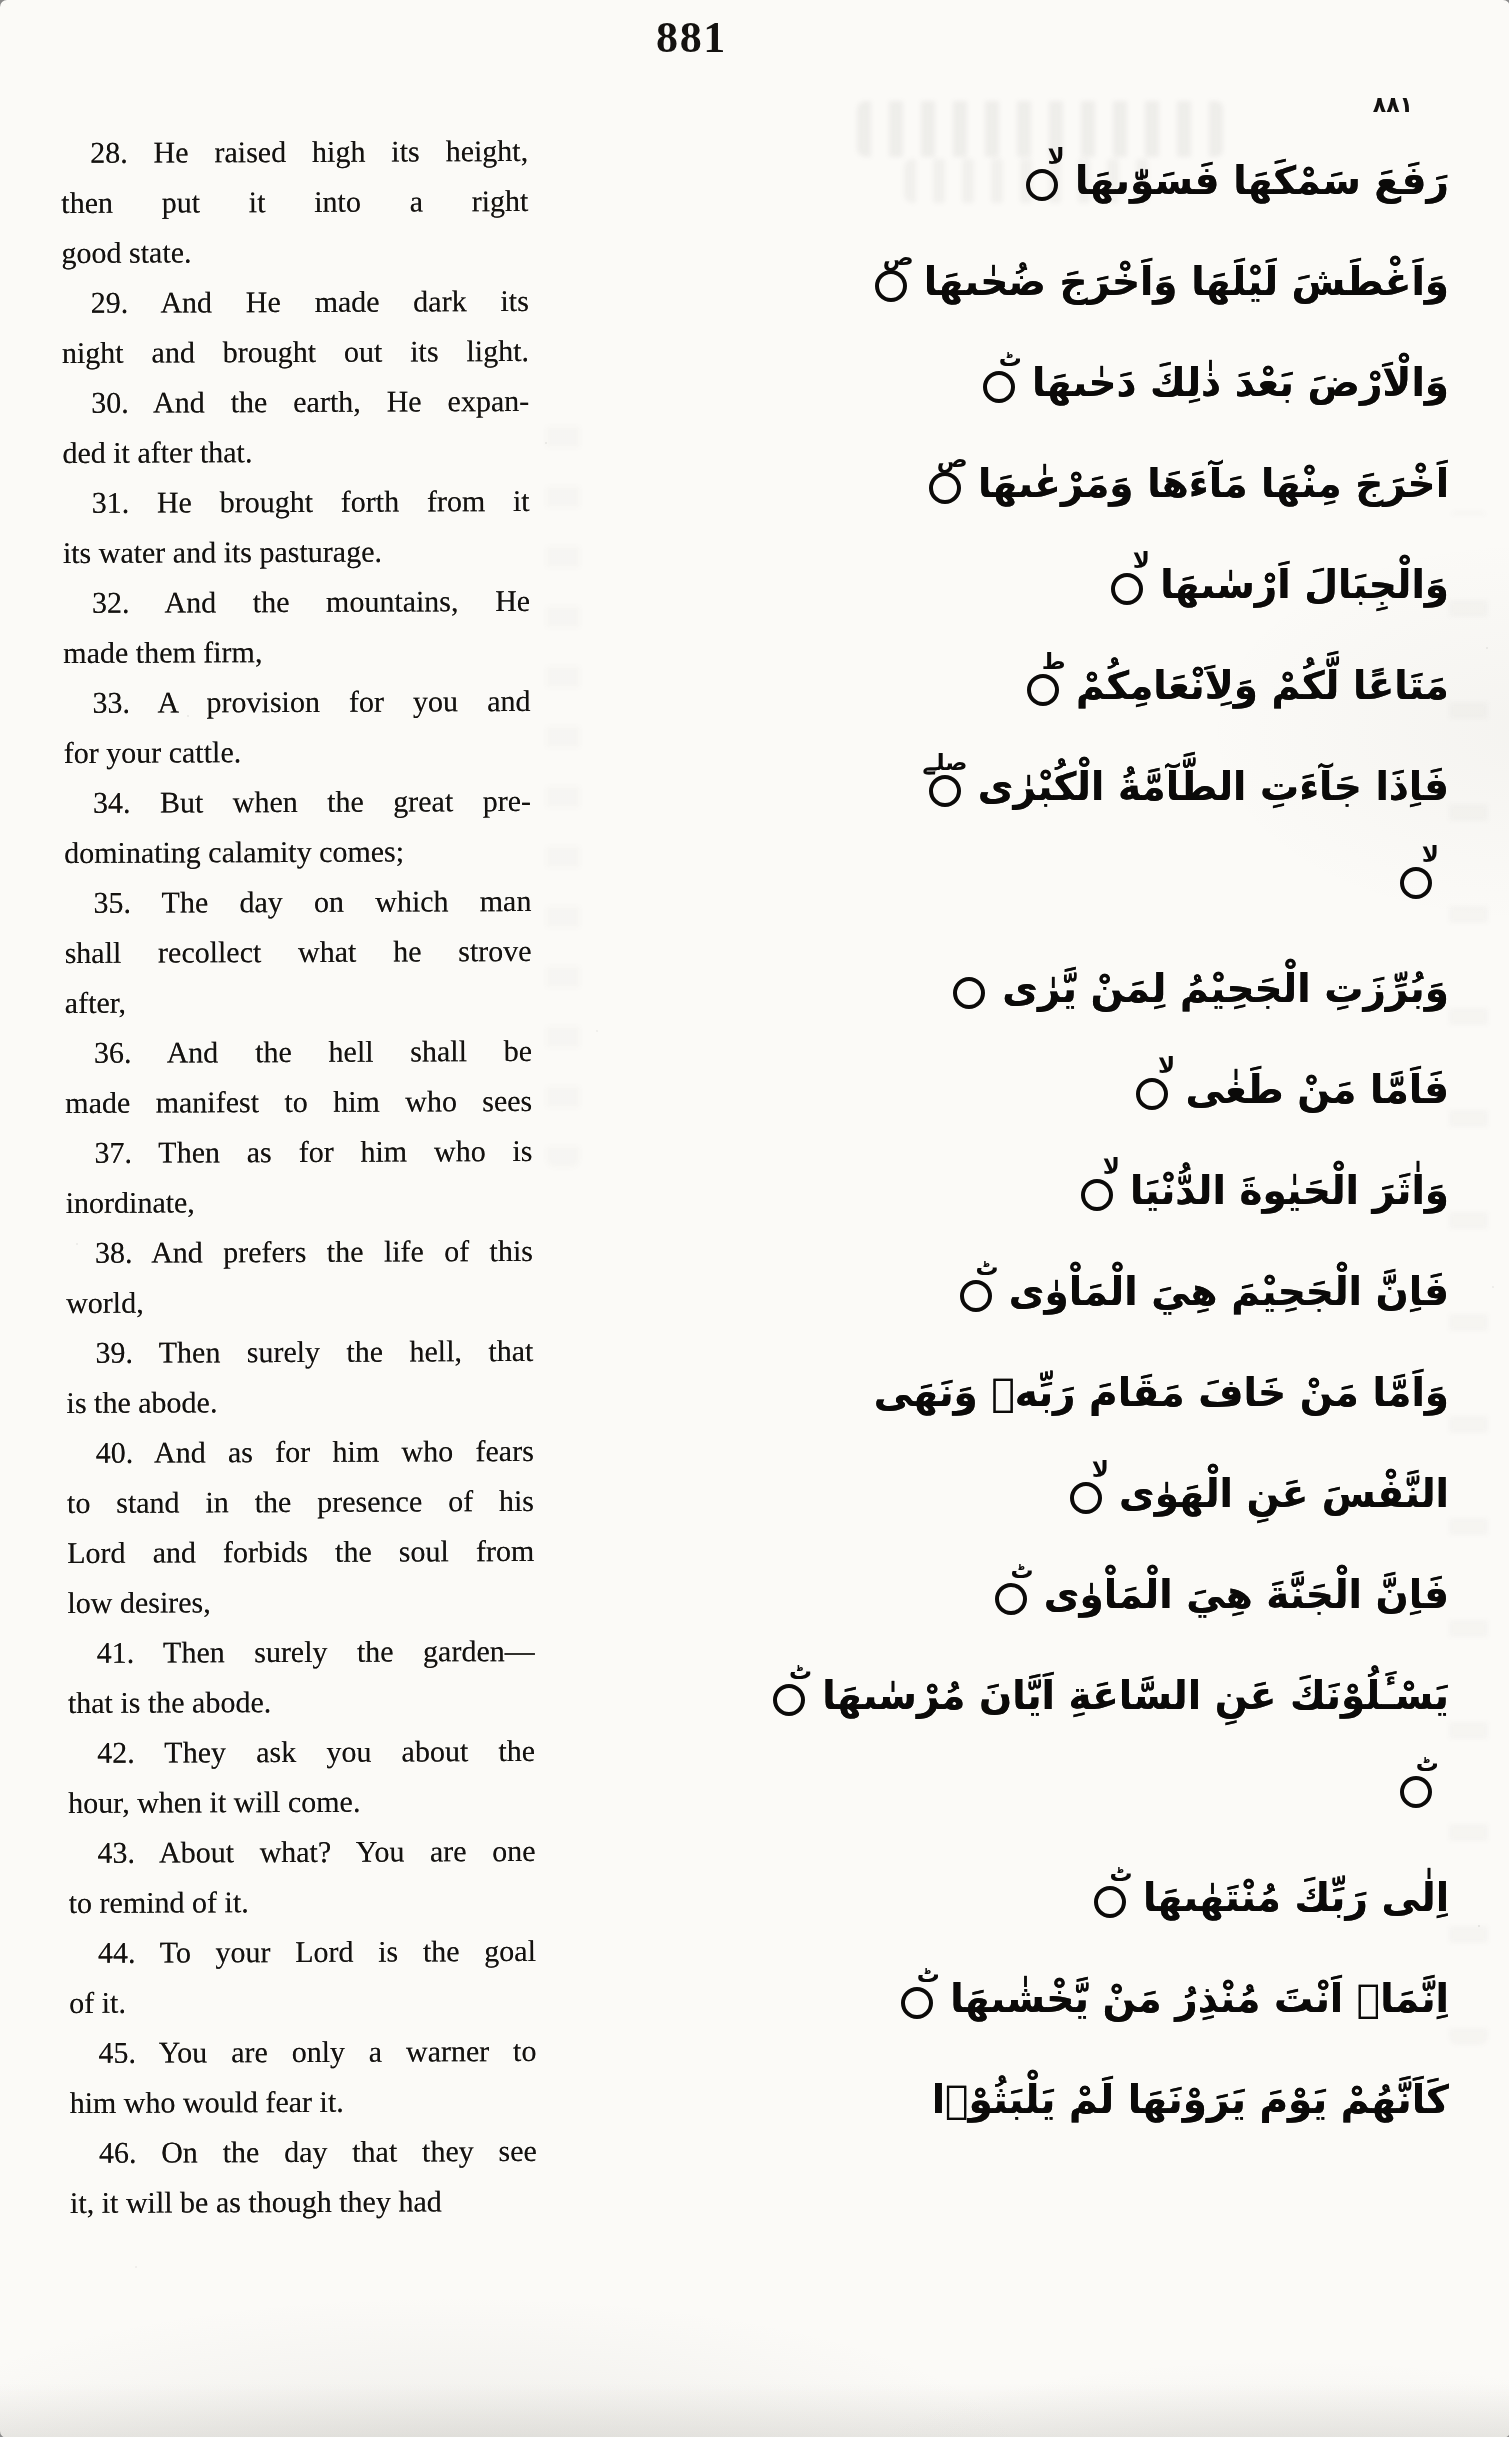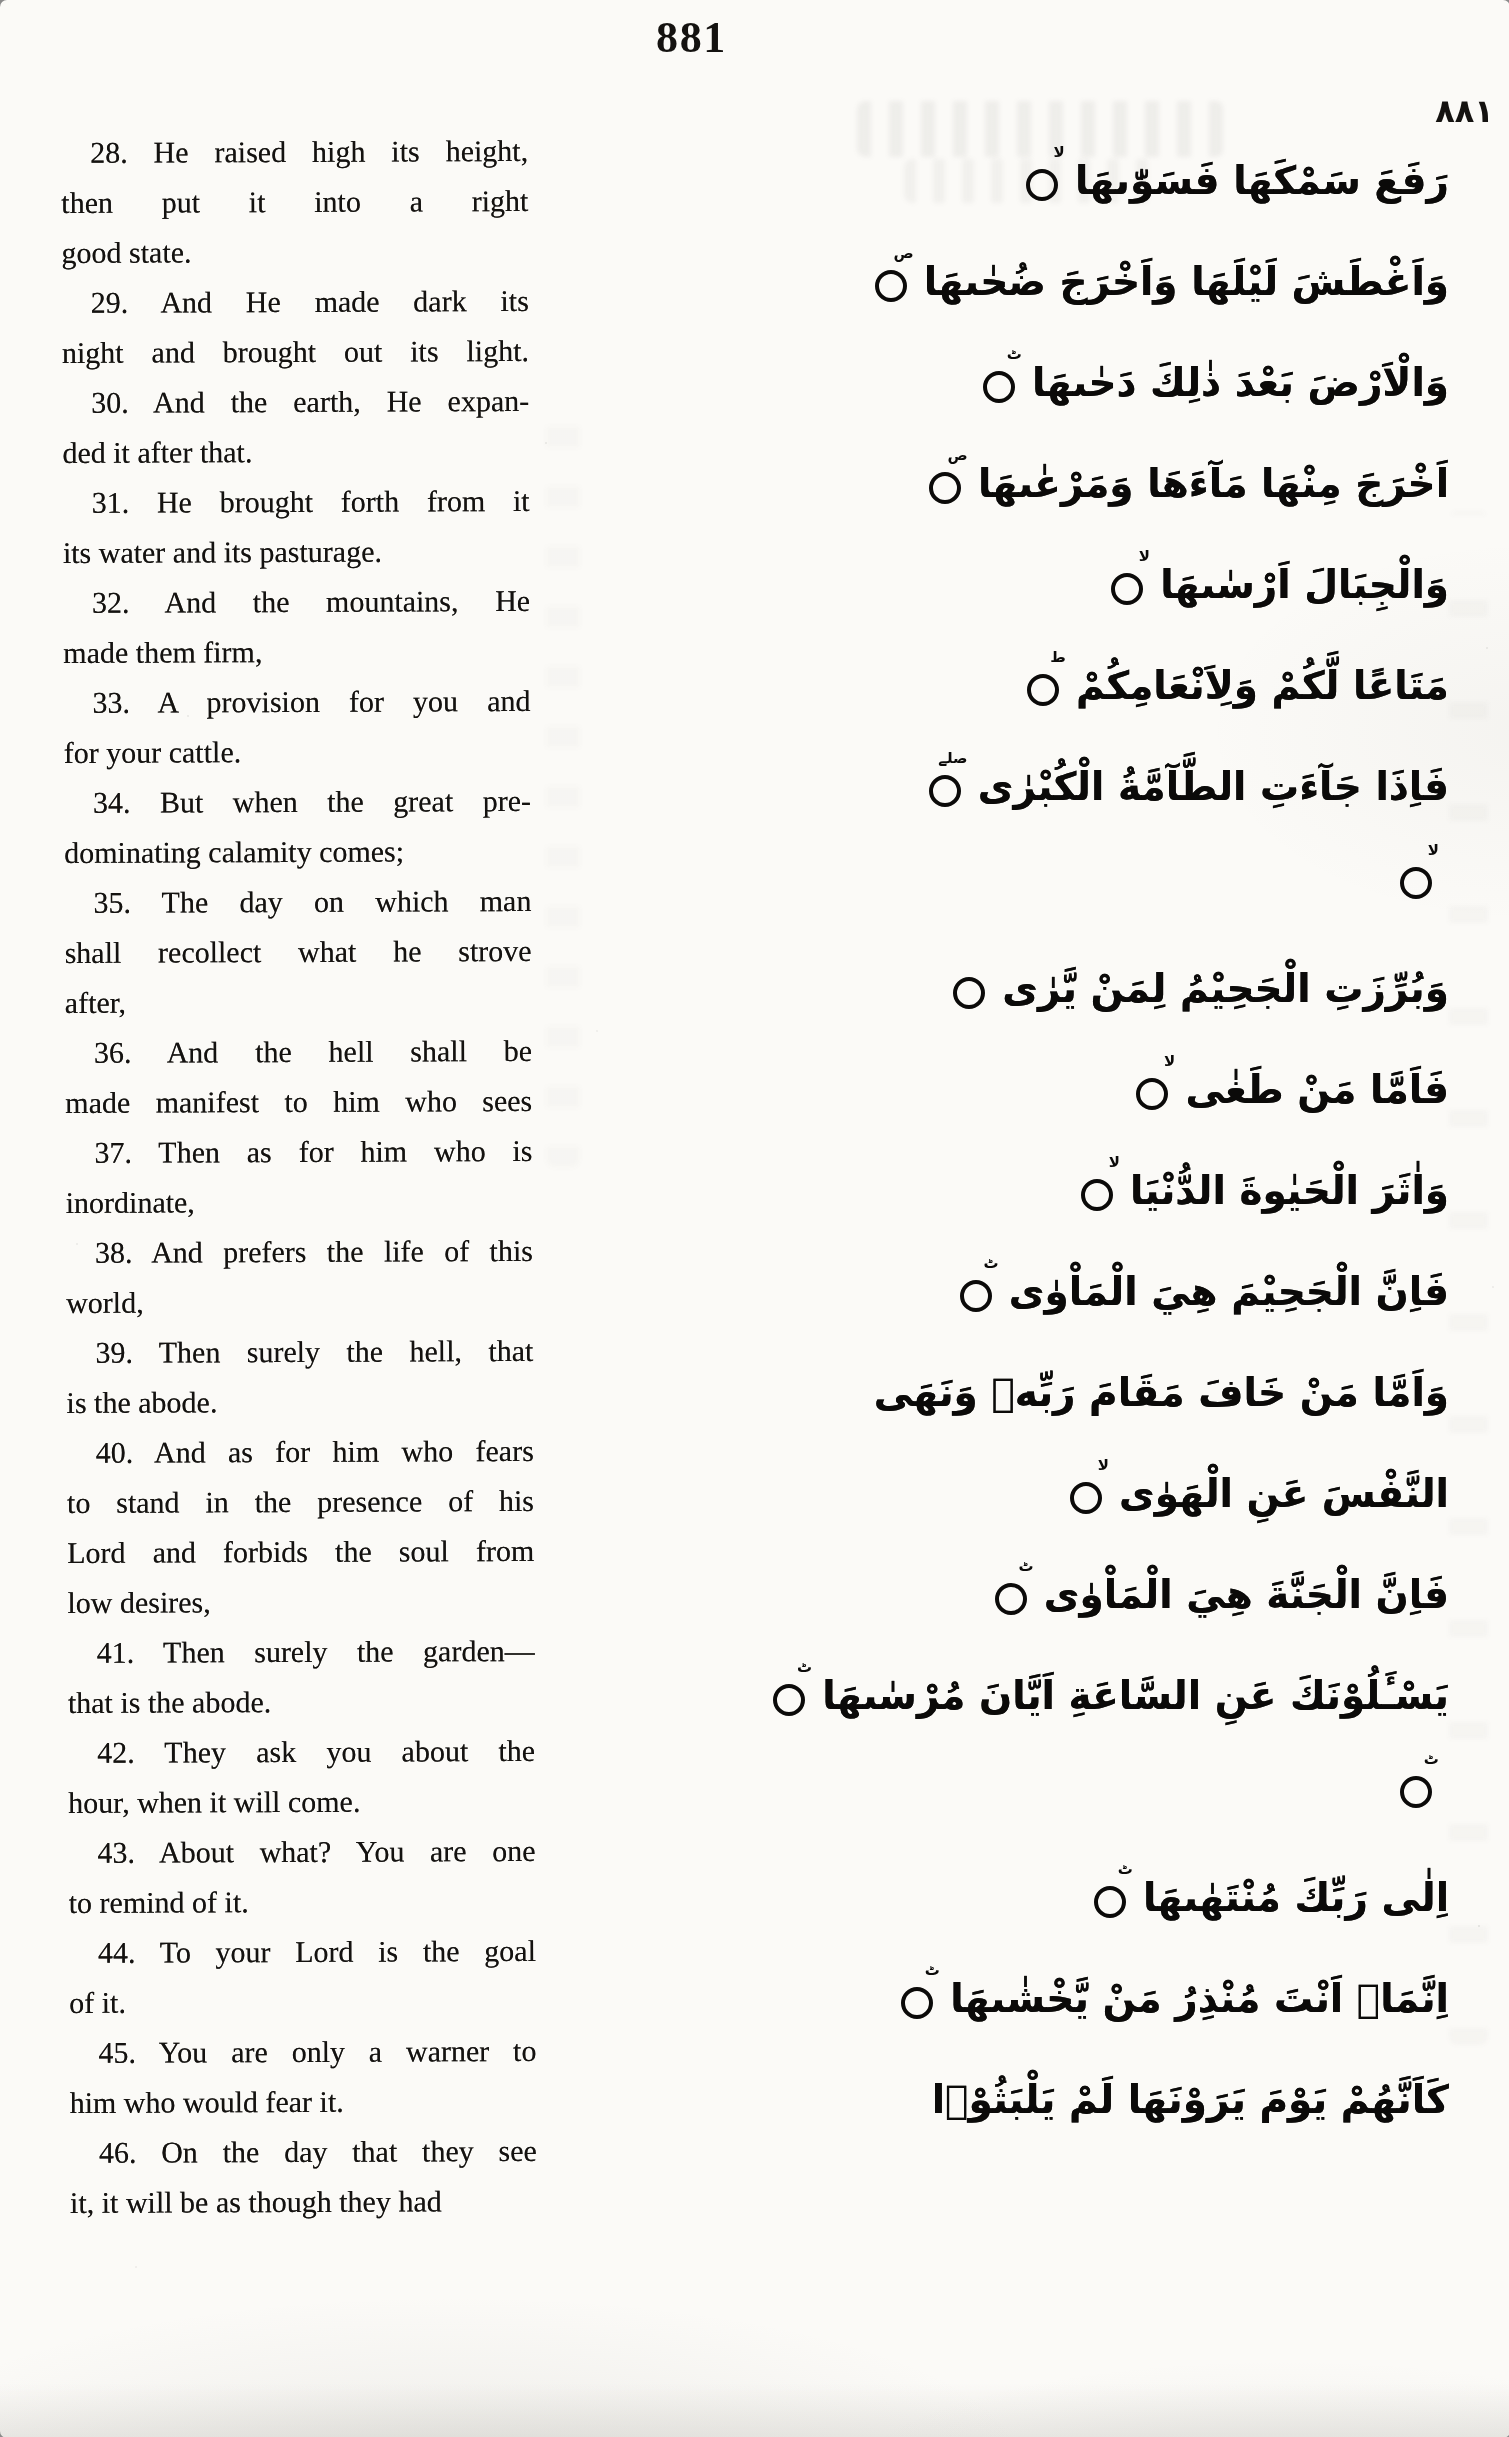--- a/index.html
+++ b/index.html
@@ -30,23 +30,23 @@
     pointer-events:none;
   }
 
   
   .pgnum{
     position:absolute;top:12px;left:632px;width:119px;
     font-family:"Liberation Serif",serif;font-weight:bold;
     font-size:44px;text-align:center;letter-spacing:1.7px;
   }
   .pgnum-ar{
-    position:absolute;top:92px;left:1426px;width:77px;
+    position:absolute;top:92px;left:1336px;width:77px;
     font-family:"DejaVu Sans",sans-serif;font-weight:bold;
-    font-size:32px;text-align:center;direction:rtl;
+    font-size:22px;text-align:right;direction:rtl;
   }
 
   
   .col-en{
     position:absolute;left:61px;top:128px;width:467px;
     font-family:"Liberation Serif",serif;
     font-size:30px;
     transform:rotate(-0.25deg);
     transform-origin:top left;
   }
@@ -77,21 +77,21 @@
     width:32px;height:32px;margin:0 17px 0 5.1px;
     vertical-align:-6.8px;
   }
   .ring{
     position:absolute;left:0;top:0;right:0;bottom:0;
     border:4.3px solid #0b0a09;border-radius:50%;
   }
   .waqf{
     position:absolute;top:-24px;right:-6.8px;
     font-family:"DejaVu Sans",sans-serif;
-    font-size:15px;font-weight:700;line-height:1;color:#0b0a09;text-align:center;
+    font-size:23px;font-weight:700;line-height:1;color:#0b0a09;text-align:center;
   }
 
   
   .ghost{
     position:absolute;pointer-events:none;opacity:.55;
     filter:blur(2.6px);border-radius:8.5px;
   }
   .ghost.g1{
     left:857px;top:101px;width:367px;height:56px;
     background:repeating-linear-gradient(90deg,

